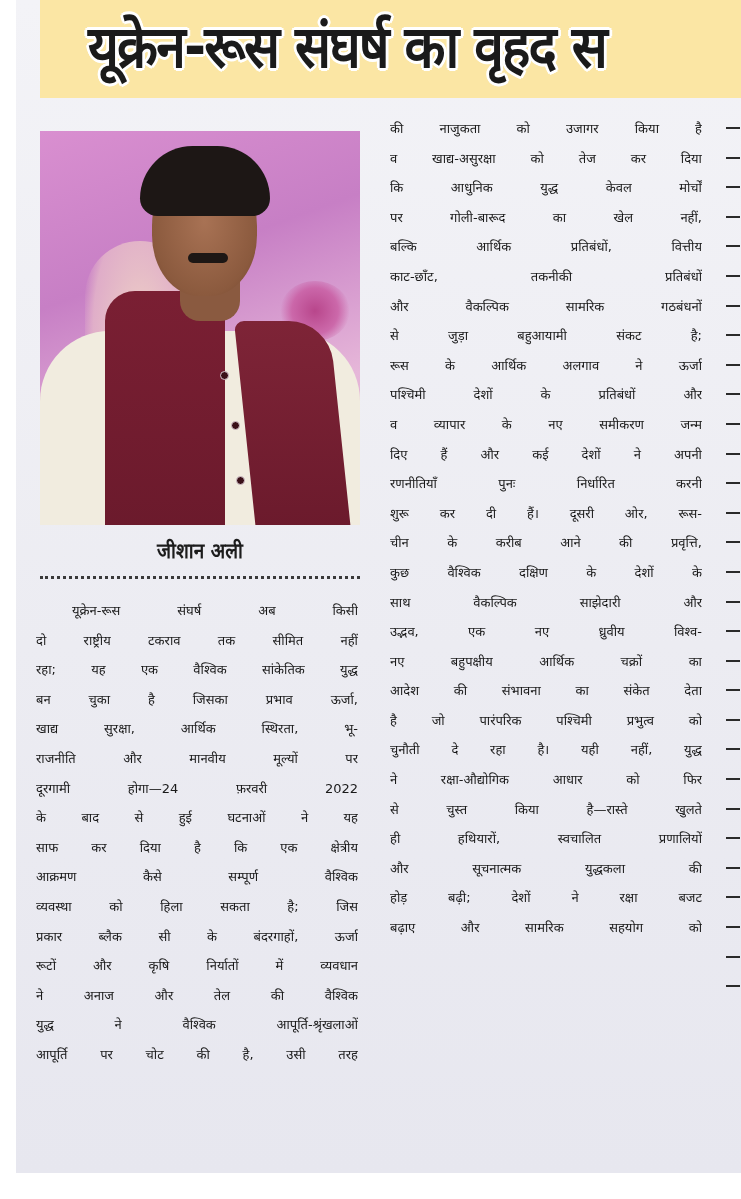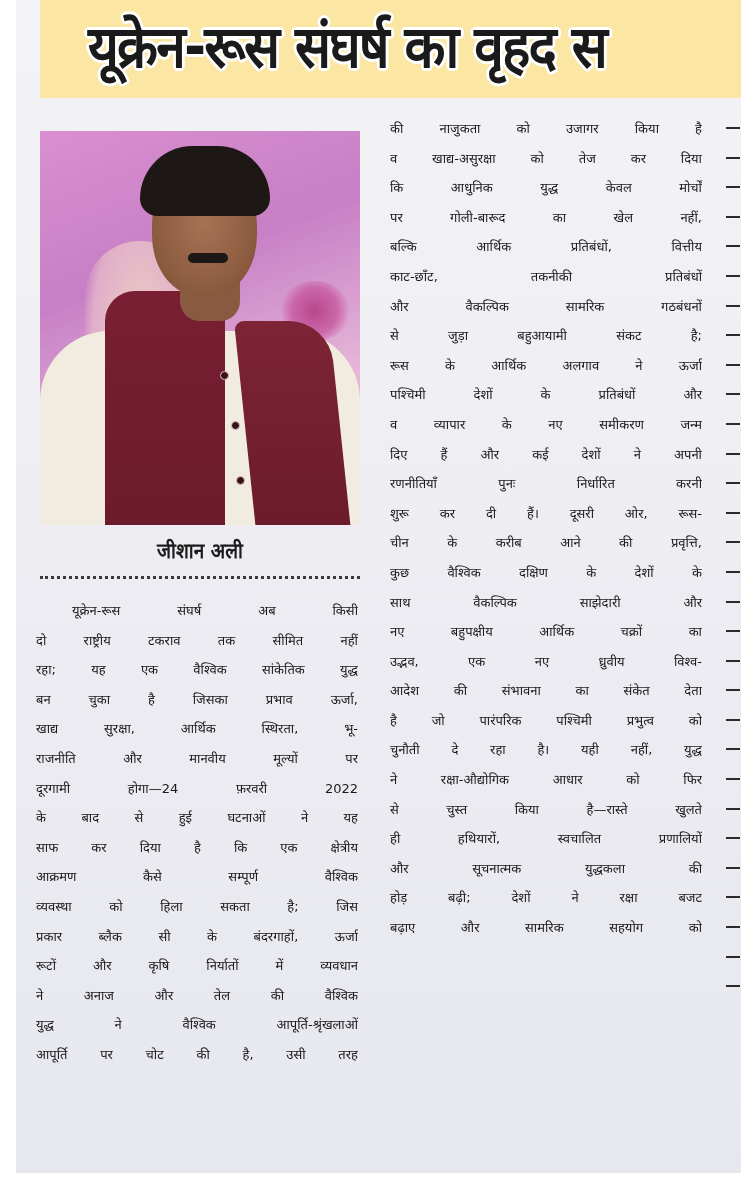--- a/index.html
+++ b/index.html
@@ -179,22 +179,22 @@
   <span class="line">से जुड़ा बहुआयामी संकट है;</span>
   <span class="line">रूस के आर्थिक अलगाव ने ऊर्जा</span>
   <span class="line">पश्चिमी देशों के प्रतिबंधों और</span>
   <span class="line">व व्यापार के नए समीकरण जन्म</span>
   <span class="line">दिए हैं और कई देशों ने अपनी</span>
   <span class="line">रणनीतियाँ पुनः निर्धारित करनी</span>
   <span class="line">शुरू कर दी हैं। दूसरी ओर, रूस-</span>
   <span class="line">चीन के करीब आने की प्रवृत्ति,</span>
   <span class="line">कुछ वैश्विक दक्षिण के देशों के</span>
   <span class="line">साथ वैकल्पिक साझेदारी और</span>
+  <span class="line">उद्भव, एक नए ध्रुवीय विश्व-</span>
   <span class="line">नए बहुपक्षीय आर्थिक चक्रों का</span>
-  <span class="line">उद्भव, एक नए ध्रुवीय विश्व-</span>
   <span class="line">आदेश की संभावना का संकेत देता</span>
   <span class="line">है जो पारंपरिक पश्चिमी प्रभुत्व को</span>
   <span class="line">चुनौती दे रहा है। यही नहीं, युद्ध</span>
   <span class="line">ने रक्षा-औद्योगिक आधार को फिर</span>
   <span class="line">से चुस्त किया है—रास्ते खुलते</span>
   <span class="line">ही हथियारों, स्वचालित प्रणालियों</span>
   <span class="line">और सूचनात्मक युद्धकला की</span>
   <span class="line">होड़ बढ़ी; देशों ने रक्षा बजट</span>
   <span class="line">बढ़ाए और सामरिक सहयोग को</span>
 </div>

